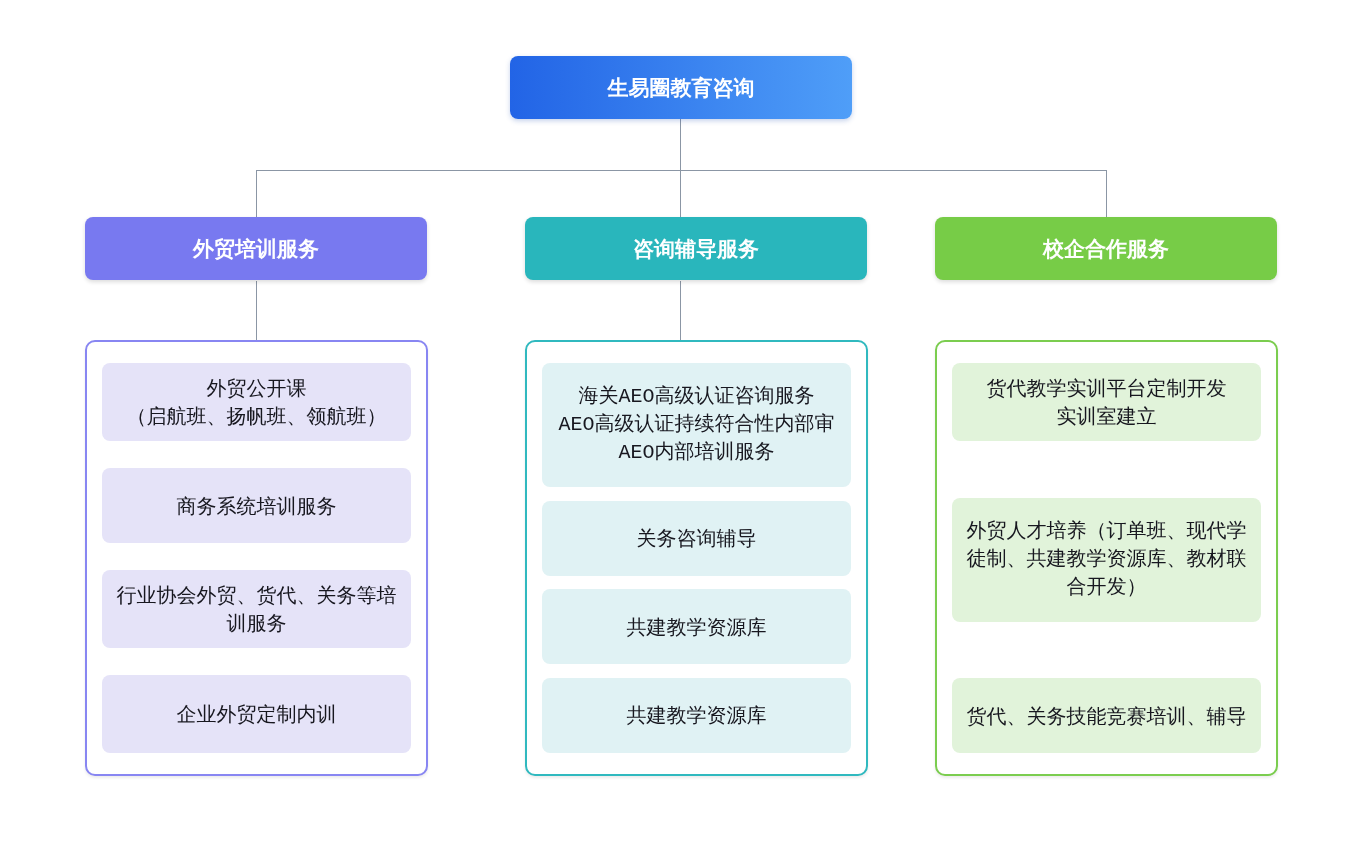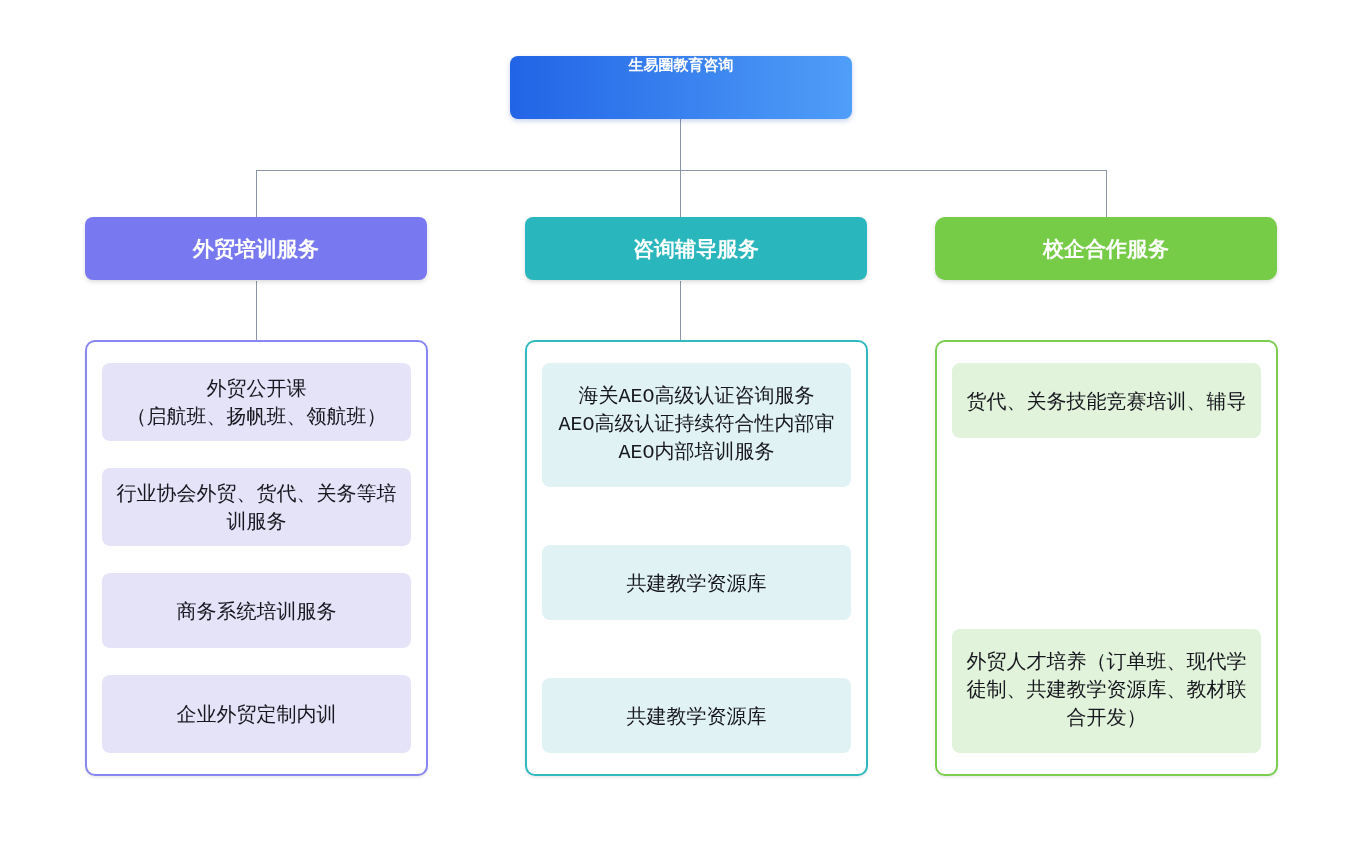--- a/index.html
+++ b/index.html
@@ -23,38 +23,38 @@
   .conn-right-v  { left: 1106px; top: 170px; height: 47px; }
   .conn-left-v2  { left: 256px;  top: 281px; height: 60px; }
   .conn-mid-v2   { left: 680px;  top: 281px; height: 60px; }
 
   
   .root-node {
     position: absolute;
     left: 510px; top: 56px;
     width: 342px; height: 63px;
     border-radius: 8px;
-    display: flex; justify-content: center;
-    color: #ffffff; font-weight: bold; font-size: 15px;
+    display: flex; align-items: center; justify-content: center;
+    color: #ffffff; font-weight: bold; font-size: 21px;
     box-shadow: 0 2px 5px rgba(30, 80, 180, 0.25);
   }
 
   
   .branch-header {
     position: absolute;
     top: 217px; height: 63px; width: 342px;
     border-radius: 8px;
     display: flex; align-items: center; justify-content: center;
     color: #ffffff; font-weight: bold; font-size: 21px;
     background: var(--hdr, #888);
     box-shadow: 0 2px 4px rgba(0,0,0,0.14);
   }
   .col-0 { left: 85px; }
   .col-1 { left: 510px; margin-left: 15px; }
-  .col-2 { left: 935px; border-radius: 10px; }
+  .col-2 { left: 935px; }
 
   
   .branch-container {
     position: absolute;
     top: 340px; height: 436px; width: 343px;
     background: #ffffff;
     border: 2px solid var(--bdr, #999);
     border-radius: 10px;
     padding: 21px 15px;
     display: flex; flex-direction: column;
@@ -93,37 +93,40 @@
   <div class="root-node" style="background: linear-gradient(90deg, rgb(34, 100, 230), rgb(79, 158, 248));">
     <span>生易圈教育咨询</span>
   </div>
 
   <div class="branch-header col-0" style="--hdr: #7879F0; --bdr: #8886F2; --itembg: #E5E3F8;">
     <span>外贸培训服务</span>
   </div>
   <div class="branch-container col-0" style="--hdr: #7879F0; --bdr: #8886F2; --itembg: #E5E3F8;">
     <div class="leaf-item h2">外贸公开课
 （启航班、扬帆班、领航班）</div>
+    <div class="leaf-item h1">商务系统培训服务</div>
     <div class="leaf-item h2">行业协会外贸、货代、关务等培训服务</div>
-    <div class="leaf-item h1">商务系统培训服务</div>
     <div class="leaf-item h2">企业外贸定制内训</div>
   </div>
 
   <div class="branch-header col-1" style="--hdr: #29B6BC; --bdr: #30B9BF; --itembg: #E0F2F4;">
     <span>咨询辅导服务</span>
   </div>
   <div class="branch-container col-1" style="--hdr: #29B6BC; --bdr: #30B9BF; --itembg: #E0F2F4;">
     <div class="leaf-item h3">海关AEO高级认证咨询服务
 AEO高级认证持续符合性内部审
 AEO内部培训服务</div>
+    <div class="leaf-item h1">关务咨询辅导</div>
     <div class="leaf-item h1">共建教学资源库</div>
     <div class="leaf-item h1">共建教学资源库</div>
   </div>
 
   <div class="branch-header col-2" style="--hdr: #77CC47; --bdr: #7BCD4F; --itembg: #E1F3DA;">
     <span>校企合作服务</span>
   </div>
   <div class="branch-container col-2" style="--hdr: #77CC47; --bdr: #7BCD4F; --itembg: #E1F3DA;">
+    <div class="leaf-item h2">货代教学实训平台定制开发
+实训室建立</div>
+    <div class="leaf-item h3">外贸人才培养（订单班、现代学徒制、共建教学资源库、教材联合开发）</div>
     <div class="leaf-item h1">货代、关务技能竞赛培训、辅导</div>
-    <div class="leaf-item h3">外贸人才培养（订单班、现代学徒制、共建教学资源库、教材联合开发）</div>
   </div>
 
 </div>
 
 </body></html>

